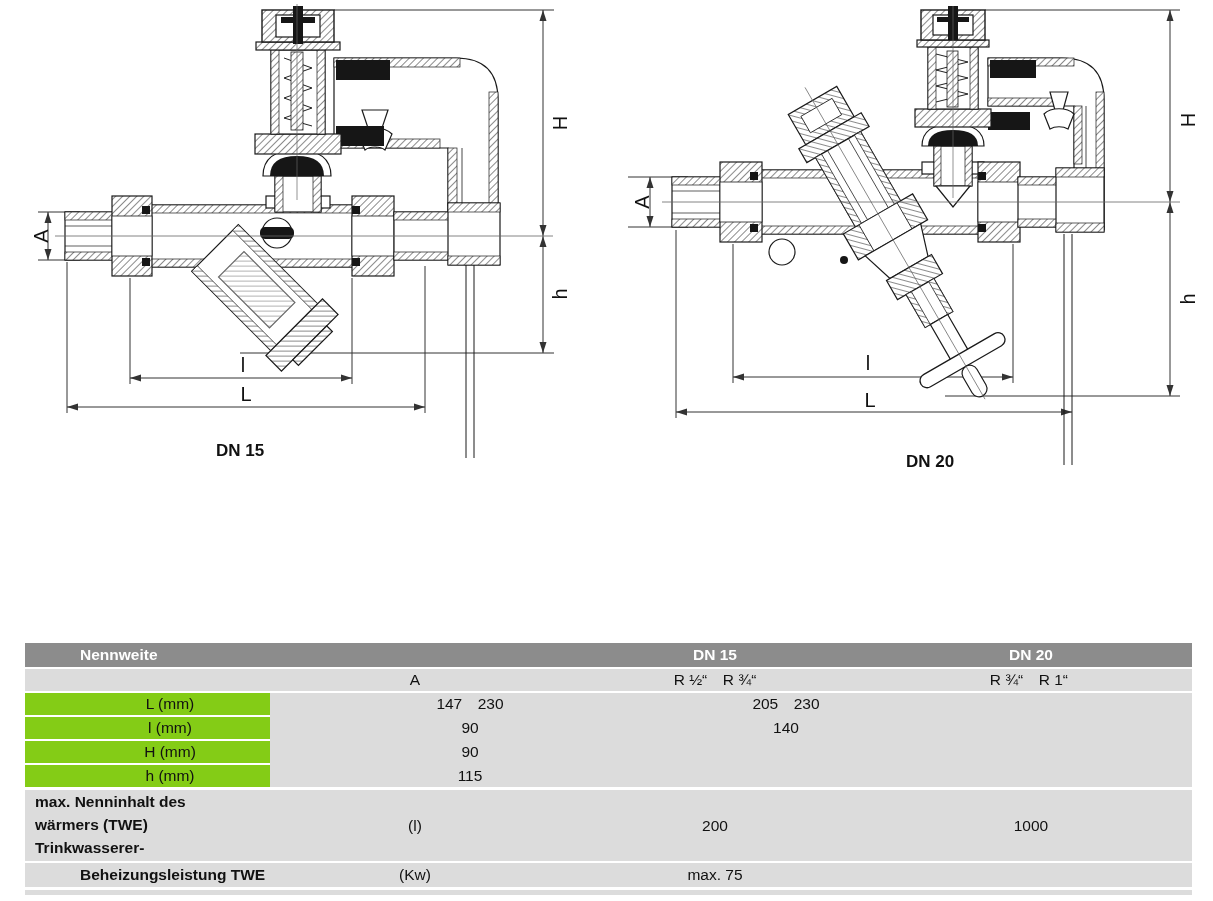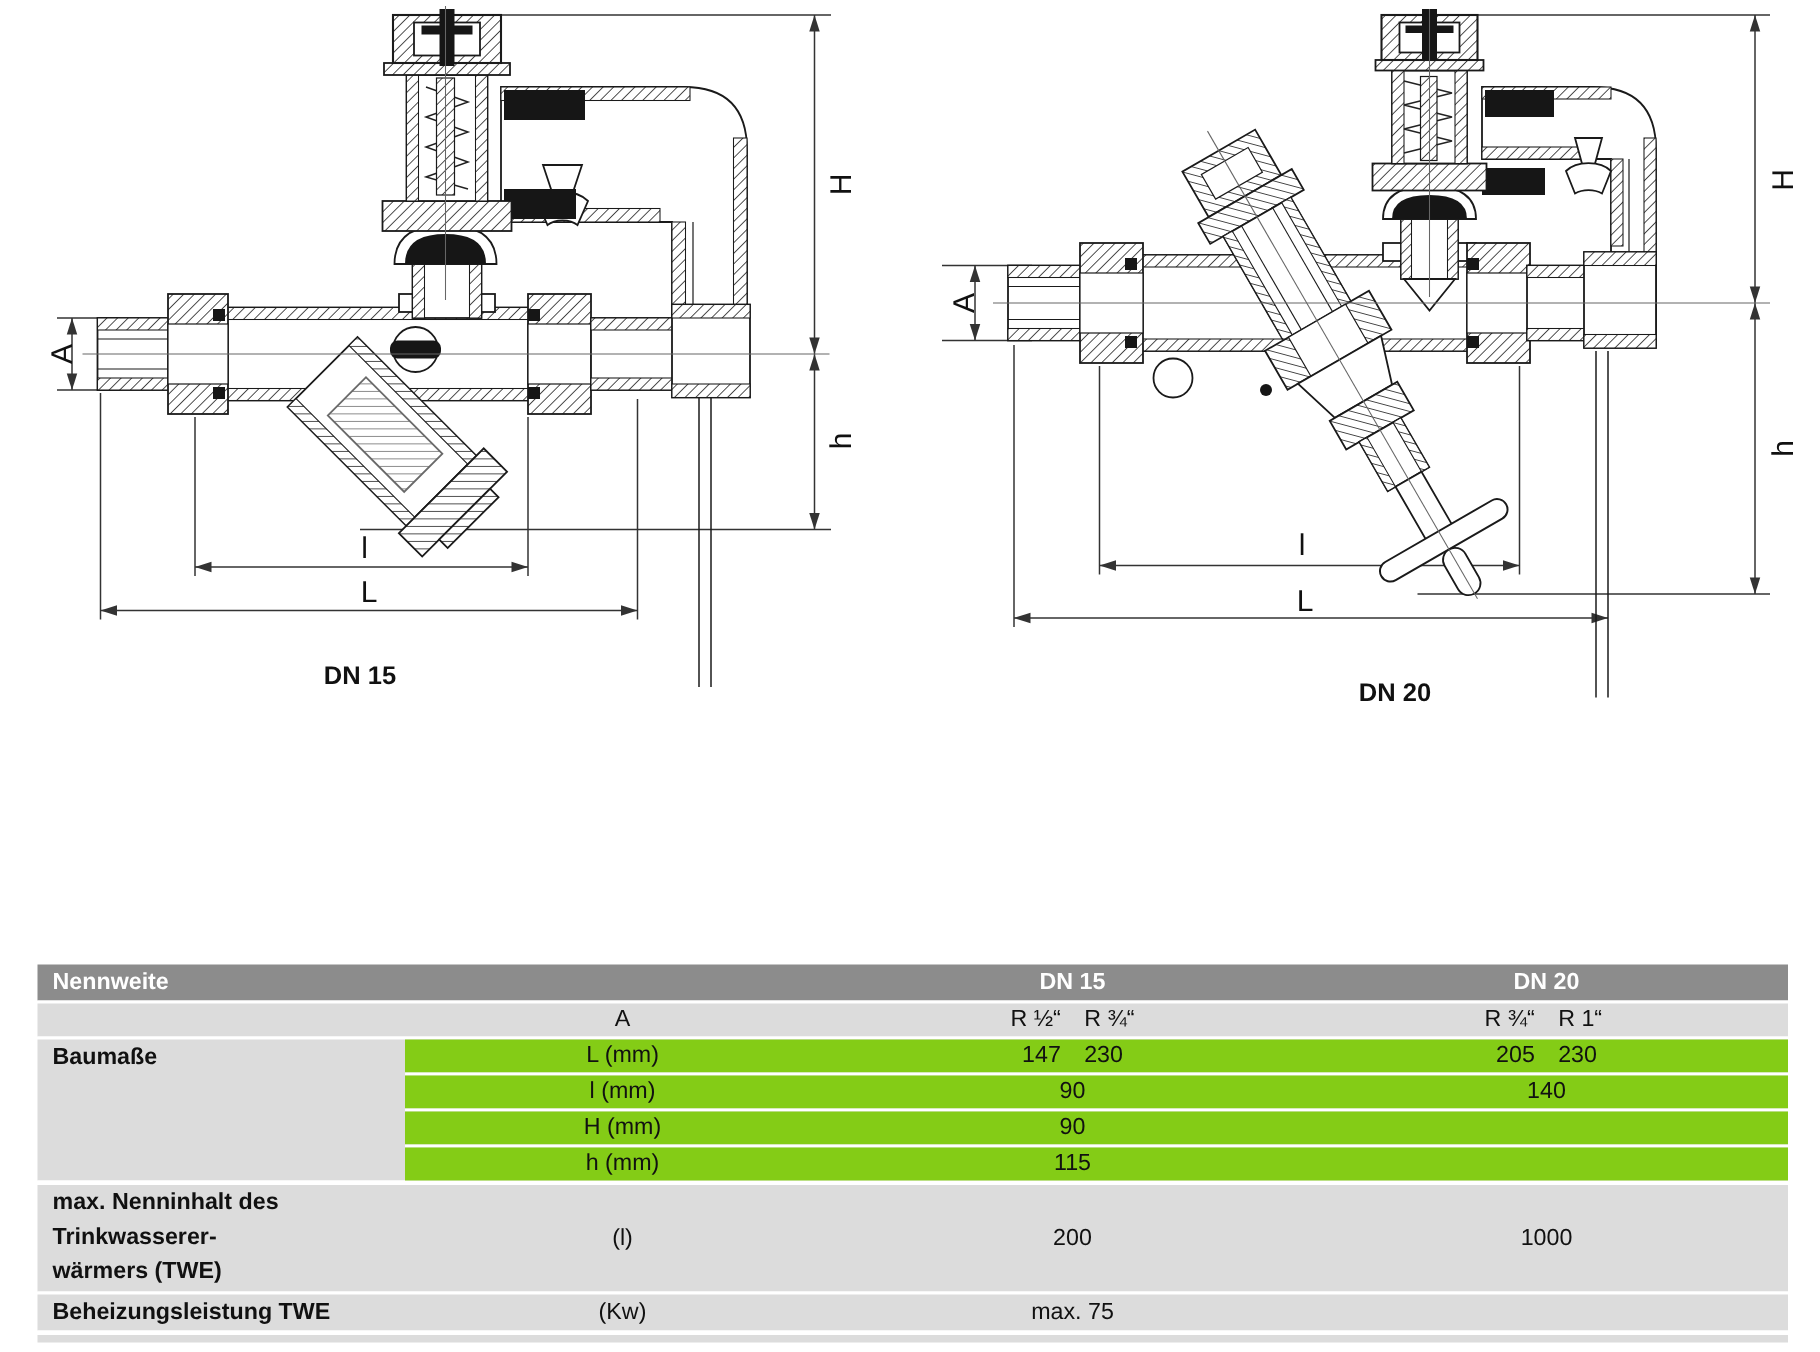--- a/index.html
+++ b/index.html
@@ -5,21 +5,21 @@
   html,body{margin:0;padding:0;background:#fff;}
   body{width:1213px;height:901px;position:relative;font-family:"Liberation Sans",sans-serif;color:#111;}
   #drawing{position:absolute;left:0;top:0;}
   .tbl{position:absolute;left:25px;top:643px;width:1167px;font-size:15.5px;line-height:1.1;}
   .row{display:grid;grid-template-columns:245px 290px 310px 322px;align-items:center;background:#dcdcdc;}
   .thead{background:#8c8c8c;color:#fff;font-weight:bold;height:24px;}
   .h22{height:22px;}
   .h24{height:24px;}
   .gap2{height:2px;background:#fff;}
   .gap3{height:3px;background:#fff;}
-  .lbl{font-weight:bold;padding-left:10px;}
+  .lbl{font-weight:bold;padding-left:10px;margin-left:45px;}
   .ctr{text-align:center;}
   .bau{display:grid;grid-template-columns:245px 922px;background:#dcdcdc;}
   .bau .left{display:flex;align-items:flex-start;padding-top:3px;}
   .subrow{display:grid;grid-template-columns:290px 310px 322px;align-items:center;height:22px;background:#84cc16;}
   .subgap{height:2px;background:#fff;}
   .split{display:flex;align-items:center;height:100%;}
   .split .a{flex:1;display:flex;align-items:center;justify-content:flex-end;padding-right:7px;}
   .split .b{flex:1;display:flex;align-items:center;justify-content:flex-start;padding-left:7px;}
   .split .dv{width:1.5px;background:#111;}
   .tall{height:71px;align-items:center;}
@@ -311,21 +311,20 @@
     </div>
     <div class="split">
       <span class="a">R ¾“</span>
         <span class="dv"></span>
         <span class="b">R 1“</span>
     </div>
   </div>
   <div class="gap2"></div>
 
   <div class="bau">
-    <div class="left lbl">Baumaße</div>
     <div>
       <div class="subrow">
         <div class="ctr">L (mm)</div>
         <div class="split">
           <span class="a">147</span>
             <span class="dv"></span>
             <span class="b">230</span>
         </div>
         <div class="split">
           <span class="a">205</span>
@@ -349,22 +348,22 @@
         <div class="ctr">h (mm)</div>
         <div class="ctr">115</div>
       </div>
     </div>
   </div>
   <div class="gap3"></div>
 
   <div class="row tall">
     <div class="mlbl">
       <div>max. Nenninhalt des</div>
+      <div>wärmers (TWE)</div>
       <div>Trinkwasserer-</div>
-      <div>wärmers (TWE)</div>
     </div>
     <div class="ctr">(l)</div>
     <div class="ctr">200</div>
     <div class="ctr">1000</div>
   </div>
   <div class="gap2"></div>
 
   <div class="row h24">
     <div class="lbl">Beheizungsleistung TWE</div>
     <div class="ctr">(Kw)</div>

